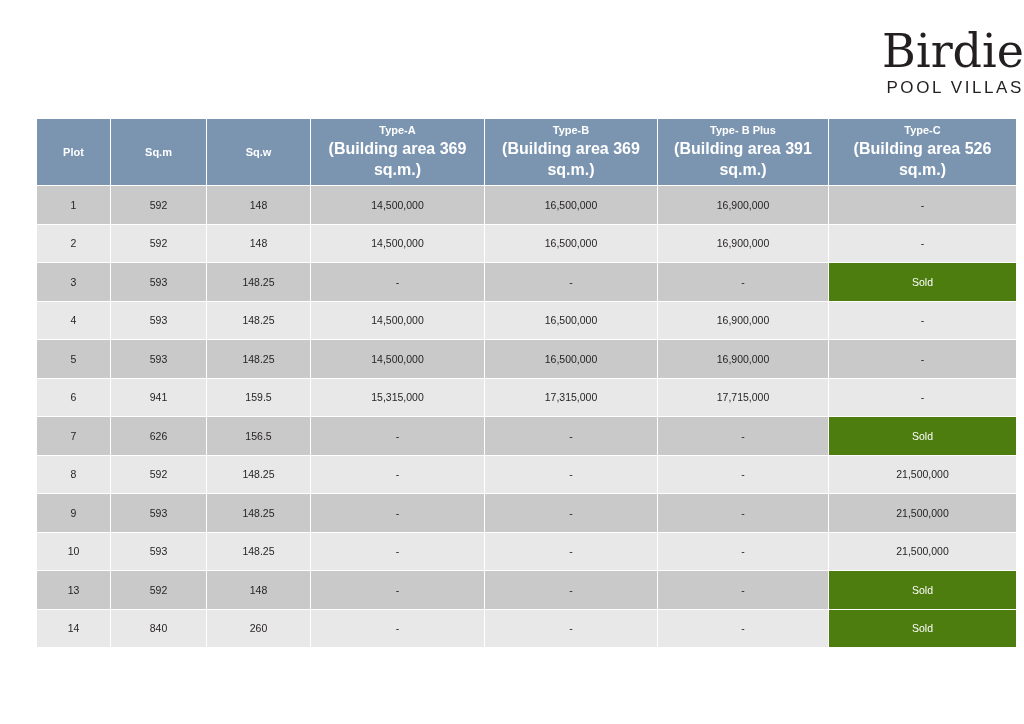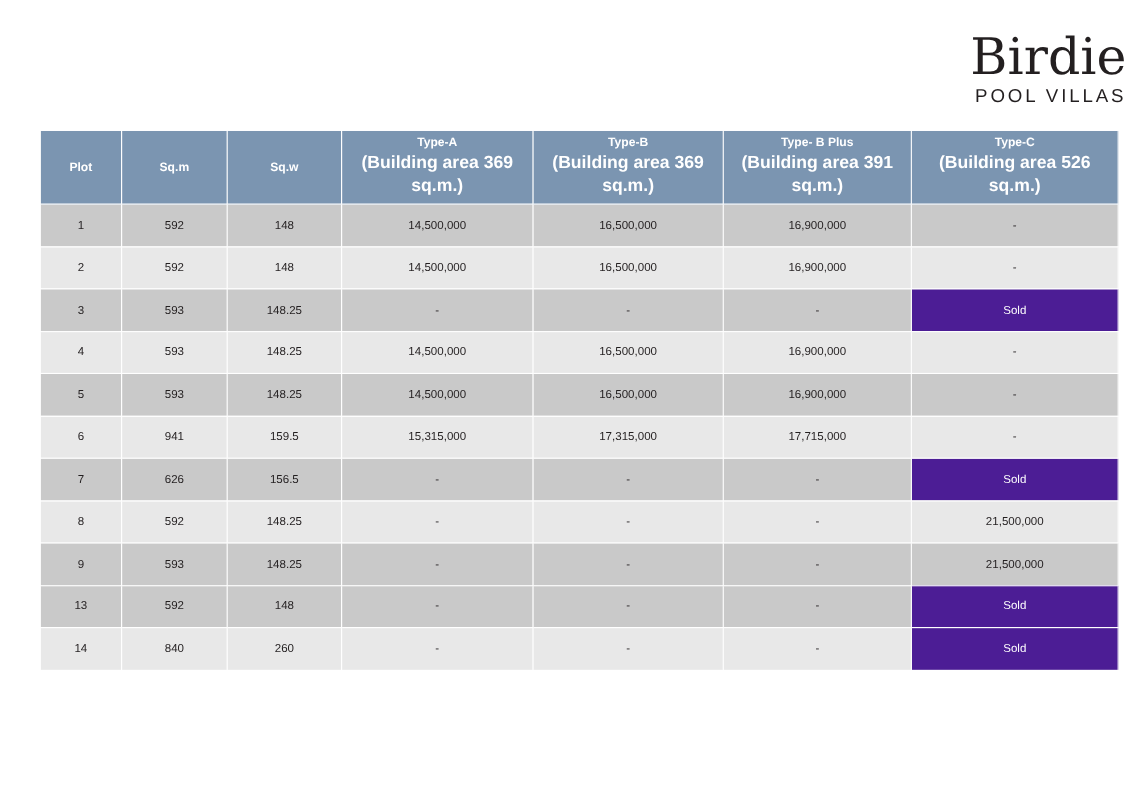--- a/index.html
+++ b/index.html
@@ -92,21 +92,21 @@
 
   
   tr.odd td.price { background: #c9c9c9; }
   tr.even td.price { background: #e8e8e8; }
 
   
   td.price.highlight { background: #dbe5f1; }
 
   
   td.sold {
-    background: #4c1d95;
+    background: #4d7c0f;
     color: #ffffff;
     margin-top: 24px;
   }
 
   
   col.c-plot  { width: 74px; }
   col.c-sqm   { width: 96px; }
   col.c-sqw   { width: 104px; }
   col.c-typea { width: 174px; }
   col.c-typeb { width: 173px; }
@@ -238,20 +238,29 @@
           </tr>
           <tr class="odd">
             <td class="info">9</td>
             <td class="info">593</td>
             <td class="info">148.25</td>
             <td class="price">-</td>
             <td class="price">-</td>
             <td class="price">-</td>
             <td class="price">21,500,000</td>
           </tr>
+          <tr class="even">
+            <td class="info">10</td>
+            <td class="info">593</td>
+            <td class="info">148.25</td>
+            <td class="price">-</td>
+            <td class="price">-</td>
+            <td class="price">-</td>
+            <td class="price">21,500,000</td>
+          </tr>
           <tr class="odd">
             <td class="info">13</td>
             <td class="info">592</td>
             <td class="info">148</td>
             <td class="price highlight">-</td>
             <td class="price highlight">-</td>
             <td class="price highlight">-</td>
             <td class="sold">Sold</td>
           </tr>
           <tr class="even">

